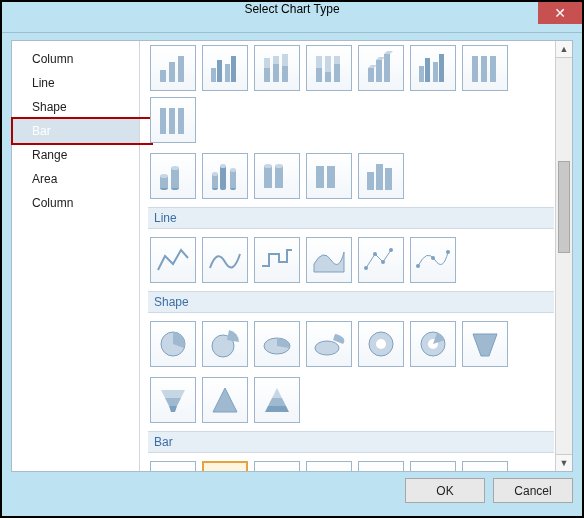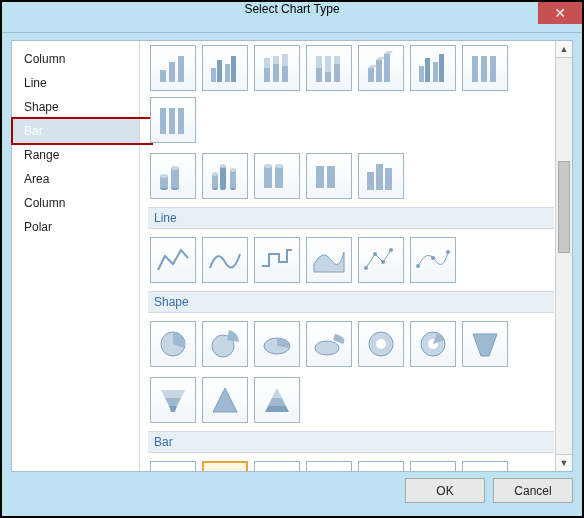--- a/index.html
+++ b/index.html
@@ -2,21 +2,21 @@
 <html><head>
 <meta charset="utf-8">
 <style>
 html,body{margin:0;padding:0;font-family:"Segoe UI",Tahoma,sans-serif;font-size:12px;color:#222;background:#fff}
 .frame{width:584px;height:518px;box-sizing:border-box;border:2px solid #000;position:relative;background:#bde3f2}
 .titlebar{height:30px;background:#bde3f2;position:relative;display:flex;align-items:flex-start;justify-content:center;border-bottom:1px solid #9cbfd0}
 .titlebar-title{font-size:12px;color:#000}
 .close-btn{position:absolute;right:0;top:0;width:44px;height:22px;background:#c75050;color:#fff;display:flex;align-items:center;justify-content:center;font-size:14px;cursor:pointer}
 .client{position:absolute;left:9px;right:9px;top:38px;bottom:44px;background:#fff;border:1px solid #aabccc;display:flex}
 .sidebar{width:128px;border-right:1px solid #cfd8de;padding-top:6px;box-sizing:border-box}
-.side-item{height:24px;line-height:24px;padding-left:12px;cursor:pointer;color:#222}
+.side-item{height:24px;line-height:24px;padding-left:20px;cursor:pointer;color:#222}
 .side-item.selected{background:#d7e3ec;color:#fff;position:relative}
 .side-item.selected::after{content:"";position:absolute;left:-1px;right:-14px;top:-2px;bottom:-2px;border:2px solid #a00;pointer-events:none}
 .gallery{flex:1;position:relative;overflow:hidden}
 .gallery-inner{position:absolute;left:8px;right:18px;top:0;bottom:0;overflow:hidden}
 .section-head{background:#e6eef6;color:#3b6ea5;border-top:1px solid #d0dae5;border-bottom:1px solid #d0dae5;height:20px;line-height:20px;padding-left:6px;font-size:12px;margin-top:6px;clear:both}
 .row{display:flex;flex-wrap:wrap;gap:6px;padding:8px 2px 2px 2px}
 .thumb{width:44px;height:44px;border:1px solid #9db6cc;background:linear-gradient(#fff,#f2f6fa);display:flex;align-items:center;justify-content:center;cursor:pointer;position:relative}
 .thumb.selected{border:2px solid #e6a23c;background:#fff6e0;width:42px;height:42px}
 .thumb svg{width:36px;height:36px}
 .scrollbar{position:absolute;right:0;top:0;bottom:0;width:16px;background:#f0f0f0;border-left:1px solid #d0d0d0}
@@ -41,21 +41,20 @@
   <div class="client">
 
     <div class="sidebar">
       <div class="side-item"><span>Column</span></div>
       <div class="side-item"><span>Line</span></div>
       <div class="side-item"><span>Shape</span></div>
       <div class="side-item selected"><span>Bar</span></div>
       <div class="side-item"><span>Range</span></div>
       <div class="side-item"><span>Area</span></div>
       <div class="side-item"><span>Column</span></div>
-      <div class="side-item"><span>Polar</span></div>
     </div>
 
     <div class="gallery">
       <div class="gallery-inner">
 
         <div class="row" style="padding-top:4px">
           <div class="thumb">
               <svg>
                 <rect x="5" y="20" width="6" height="12" fill="#9fb9d1"></rect>
                 <rect x="14" y="12" width="6" height="20" fill="#9fb9d1"></rect>

